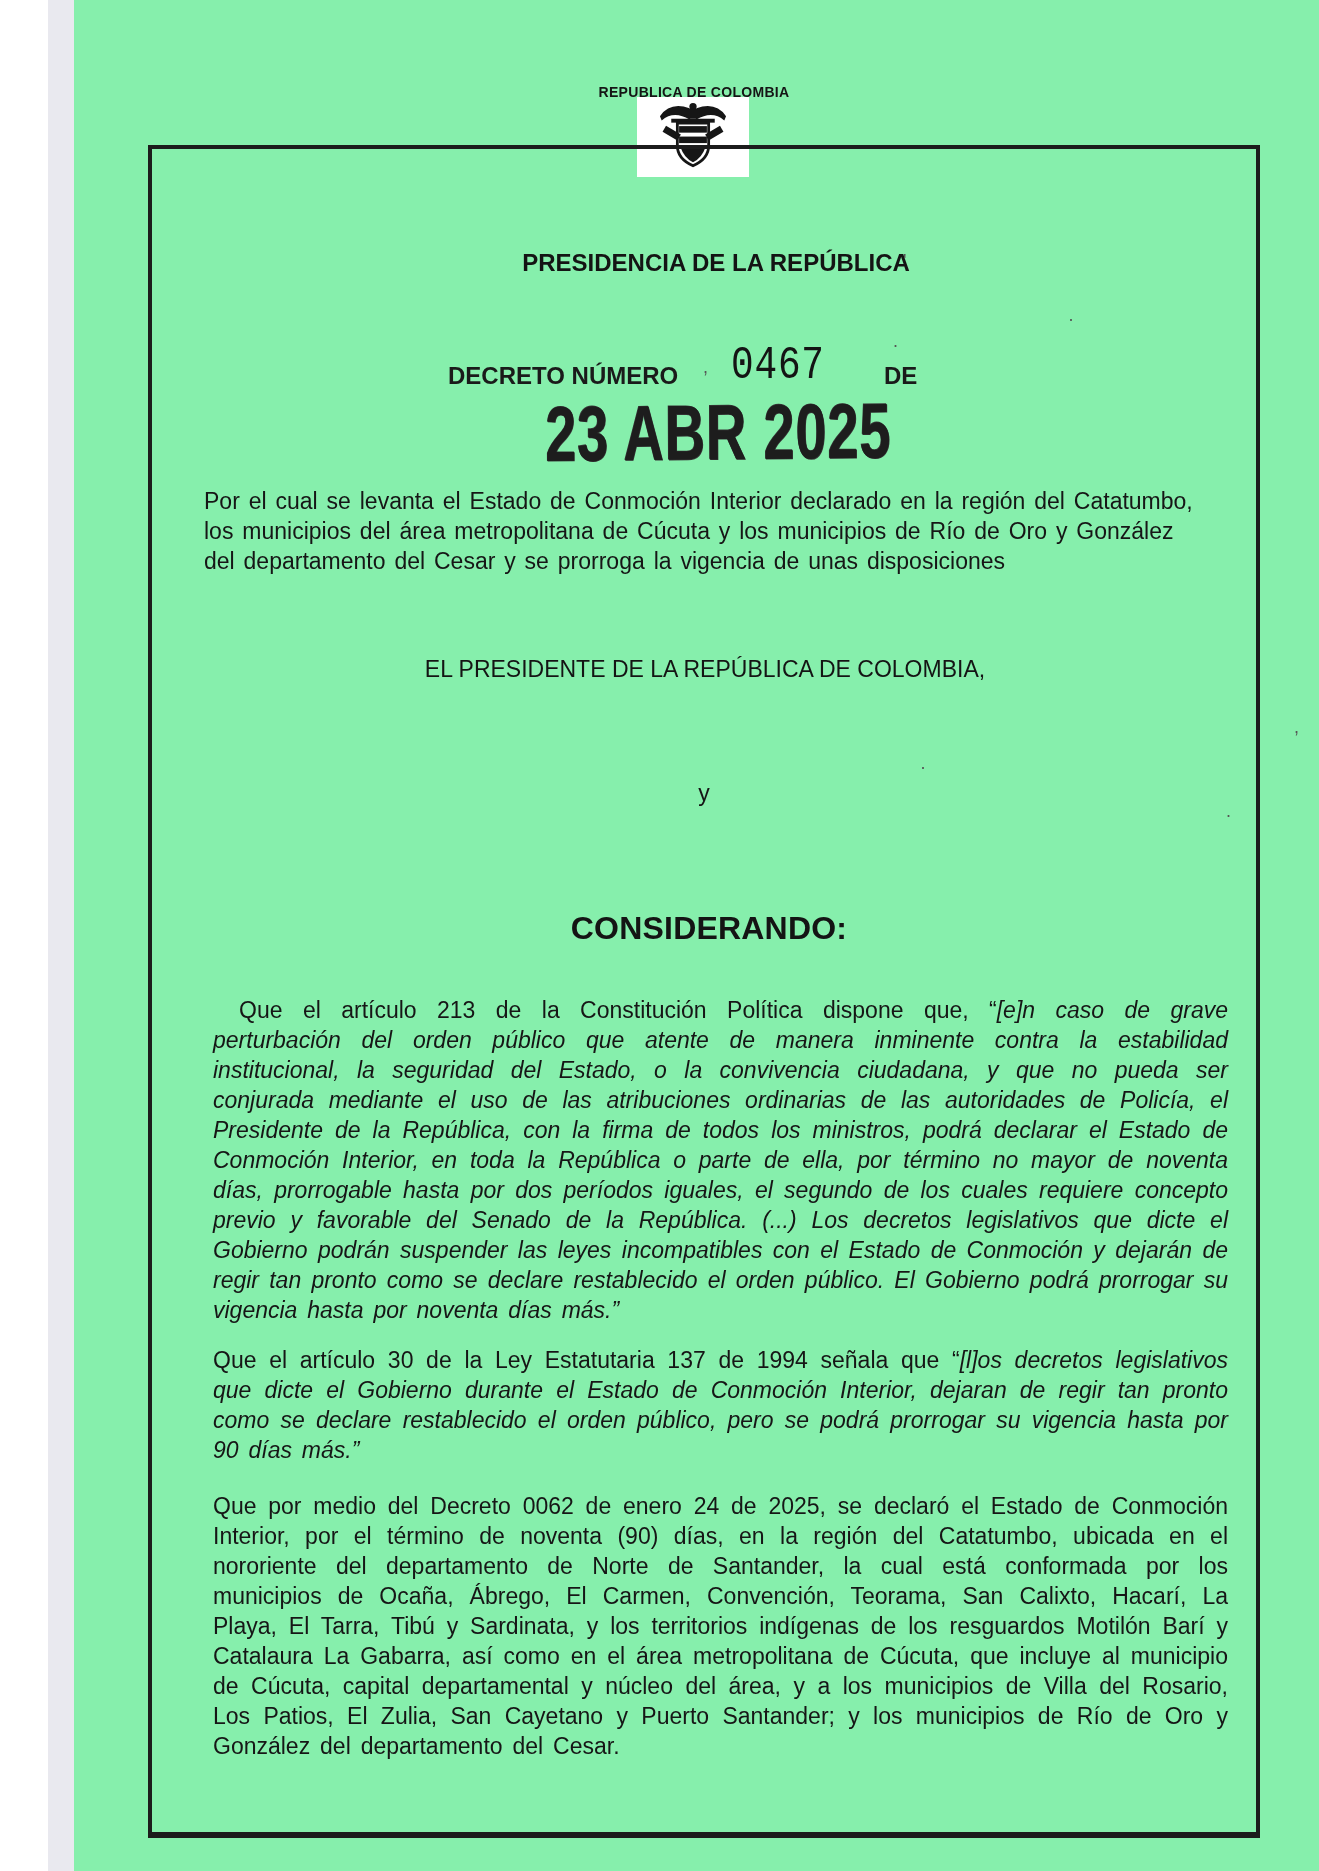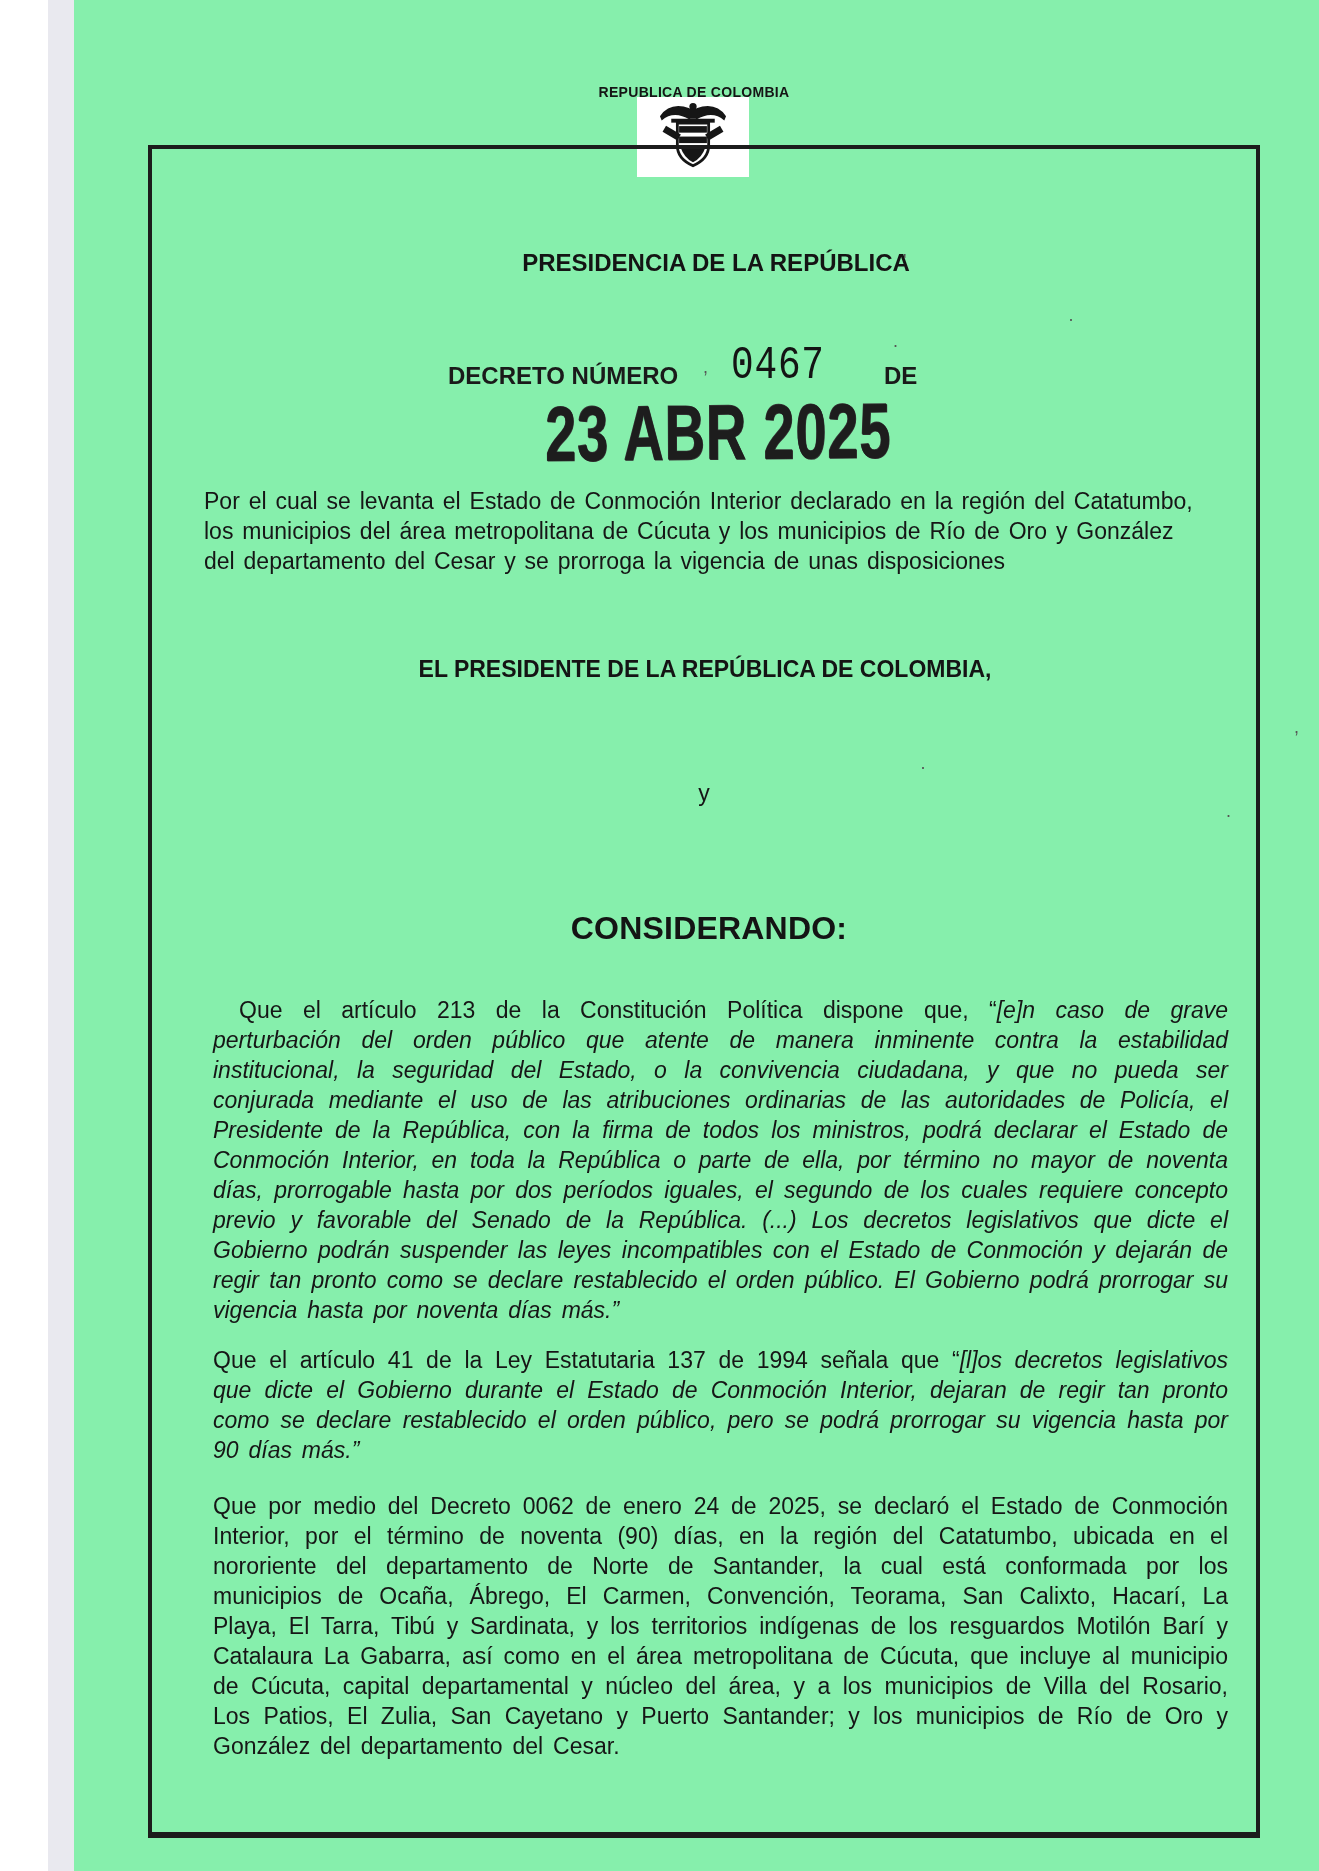--- a/index.html
+++ b/index.html
@@ -38,21 +38,21 @@
     letter-spacing:1px;color:#1d1d1d;white-space:nowrap;
     transform:scaleX(.72) rotate(-.4deg);transform-origin:left top;
     text-shadow:.6px .6px 0 #3a3a3a,-.6px -.6px 0 #3a3a3a;
   }
   .subject{
     position:absolute;top:486px;left:656px;transform:translateX(-50%);width:1000px;
     font-size:23px;line-height:30px;word-spacing:2.5px;color:#161616;
   }
   .issuer{
     position:absolute;top:656px;left:657px;transform:translateX(-50%);
-    font-weight:bold;font-size:23px;white-space:nowrap;color:#141414;
+    font-weight:normal;font-size:23px;white-space:nowrap;color:#141414;
   }
   .powers{
     position:absolute;top:748px;left:656px;transform:translateX(-50%);width:1000px;
     text-align:center;font-size:23px;line-height:30px;word-spacing:1px;color:#161616;
   }
   .considerando{
     position:absolute;top:910px;left:661px;transform:translateX(-50%);
     font-weight:bold;font-size:32px;letter-spacing:.2px;white-space:nowrap;color:#141414;
   }
   .paras{position:absolute;left:153px;top:0;width:1015px;}
@@ -109,21 +109,21 @@
 
   <div class="powers">
     <br>
     <span>y</span>
   </div>
 
   <div class="considerando">CONSIDERANDO:</div>
 
   <div class="paras">
       <p class="body-par indent" style="top: 995px;"><span>Que el artículo 213 de la Constitución Política dispone que, “</span><em>[e]n caso de grave perturbación del orden público que atente de manera inminente contra la estabilidad institucional, la seguridad del Estado, o la convivencia ciudadana, y que no pueda ser conjurada mediante el uso de las atribuciones ordinarias de las autoridades de Policía, el Presidente de la República, con la firma de todos los ministros, podrá declarar el Estado de Conmoción Interior, en toda la República o parte de ella, por término no mayor de noventa días, prorrogable hasta por dos períodos iguales, el segundo de los cuales requiere concepto previo y favorable del Senado de la República. (...) Los decretos legislativos que dicte el Gobierno podrán suspender las leyes incompatibles con el Estado de Conmoción y dejarán de regir tan pronto como se declare restablecido el orden público. El Gobierno podrá prorrogar su vigencia hasta por noventa días más.”</em></p>
-      <p class="body-par" style="top: 1345px;"><span>Que el artículo 41 de la Ley Estatutaria 137 de 1994 señala que “</span><em>[l]os decretos legislativos que dicte el Gobierno durante el Estado de Conmoción Interior, dejaran de regir tan pronto como se declare restablecido el orden público, pero se podrá prorrogar su vigencia hasta por 90 días más.”</em></p>
+      <p class="body-par" style="top: 1345px;"><span>Que el artículo 30 de la Ley Estatutaria 137 de 1994 señala que “</span><em>[l]os decretos legislativos que dicte el Gobierno durante el Estado de Conmoción Interior, dejaran de regir tan pronto como se declare restablecido el orden público, pero se podrá prorrogar su vigencia hasta por 90 días más.”</em></p>
       <p class="body-par" style="top: 1491px;"><span>Que por medio del Decreto 0062 de enero 24 de 2025, se declaró el Estado de Conmoción Interior, por el término de noventa (90) días, en la región del Catatumbo, ubicada en el nororiente del departamento de Norte de Santander, la cual está conformada por los municipios de Ocaña, Ábrego, El Carmen, Convención, Teorama, San Calixto, Hacarí, La Playa, El Tarra, Tibú y Sardinata, y los territorios indígenas de los resguardos Motilón Barí y Catalaura La Gabarra, así como en el área metropolitana de Cúcuta, que incluye al municipio de Cúcuta, capital departamental y núcleo del área, y a los municipios de Villa del Rosario, Los Patios, El Zulia, San Cayetano y Puerto Santander; y los municipios de Río de Oro y González del departamento del Cesar.</span></p>
     </div>
 
   <div id="specks">
       <span class="speck" style="left: 855px; top: 252px;">'</span>
       <span class="speck" style="left: 1020px; top: 310px;">·</span>
       <span class="speck" style="left: 845px; top: 332px;">.</span>
       <span class="speck" style="left: 655px; top: 358px;">,</span>
       <span class="speck" style="left: 872px; top: 758px;">·</span>
       <span class="speck" style="left: 1246px; top: 718px;">,</span>

